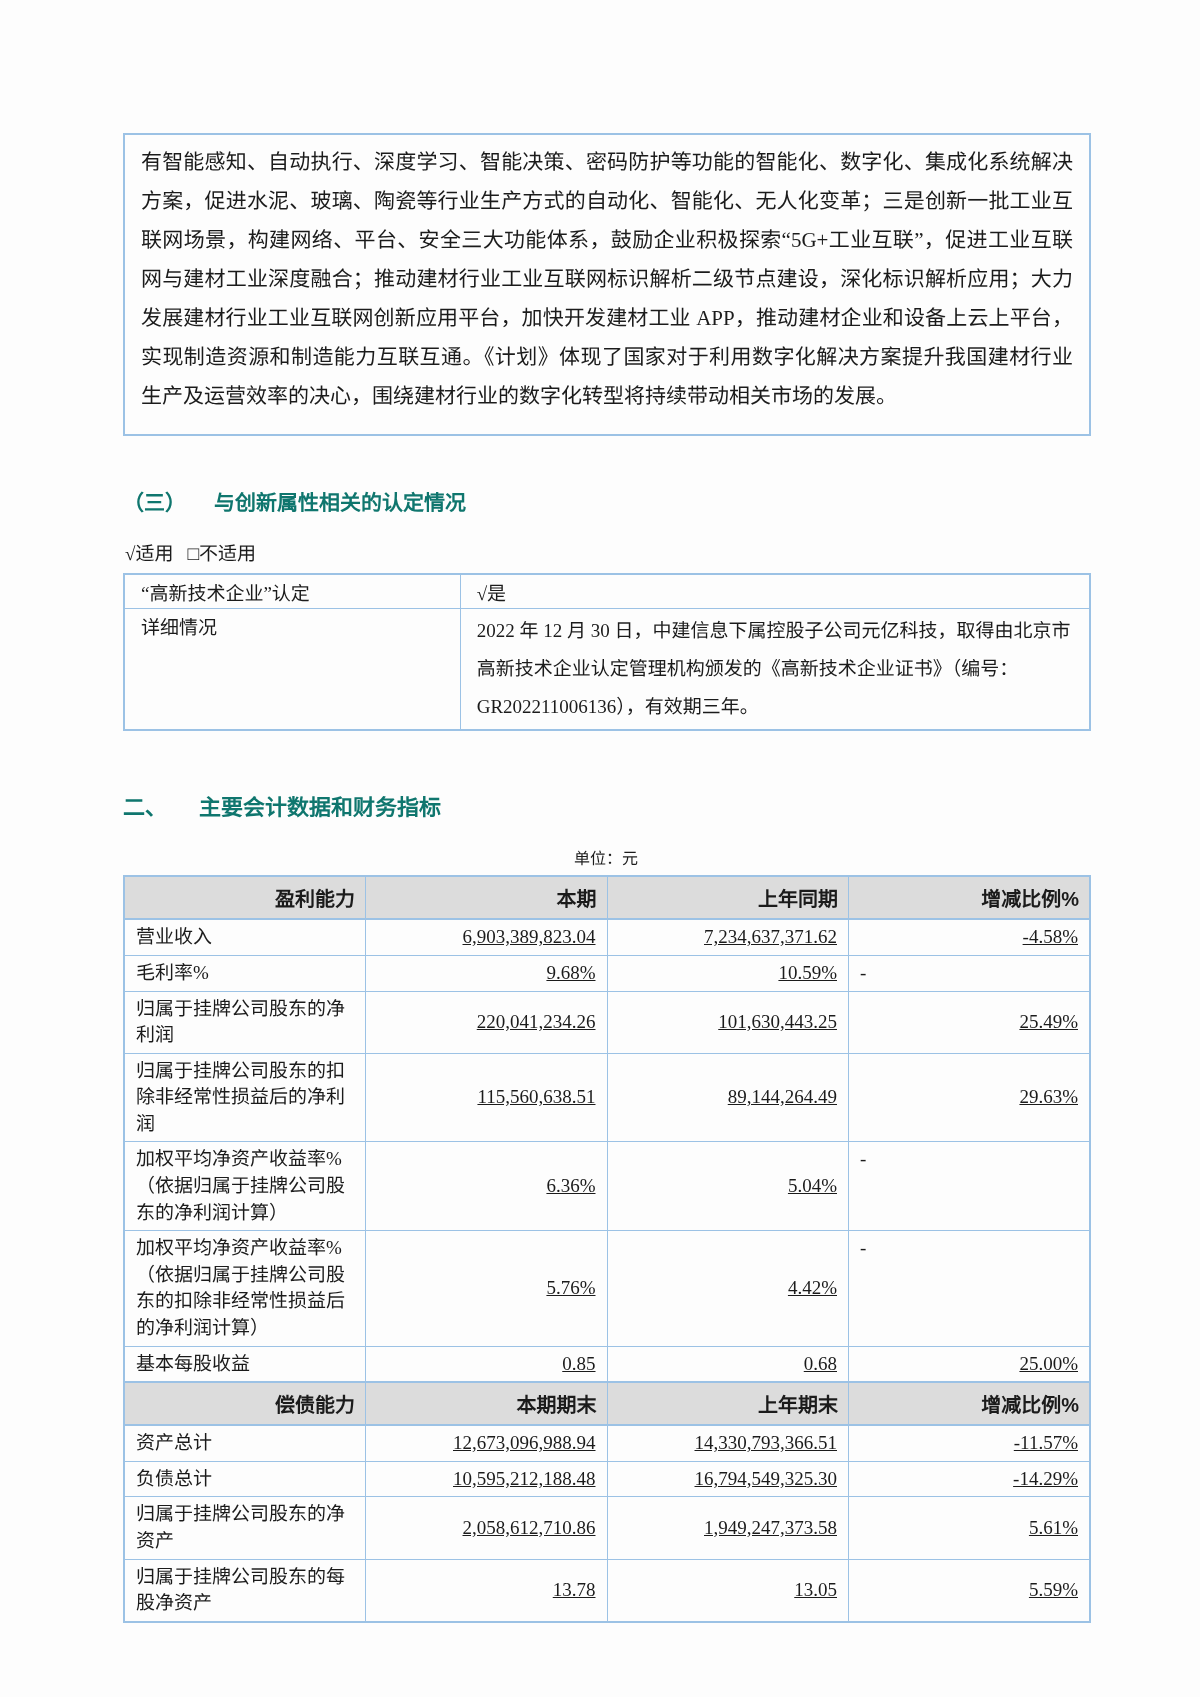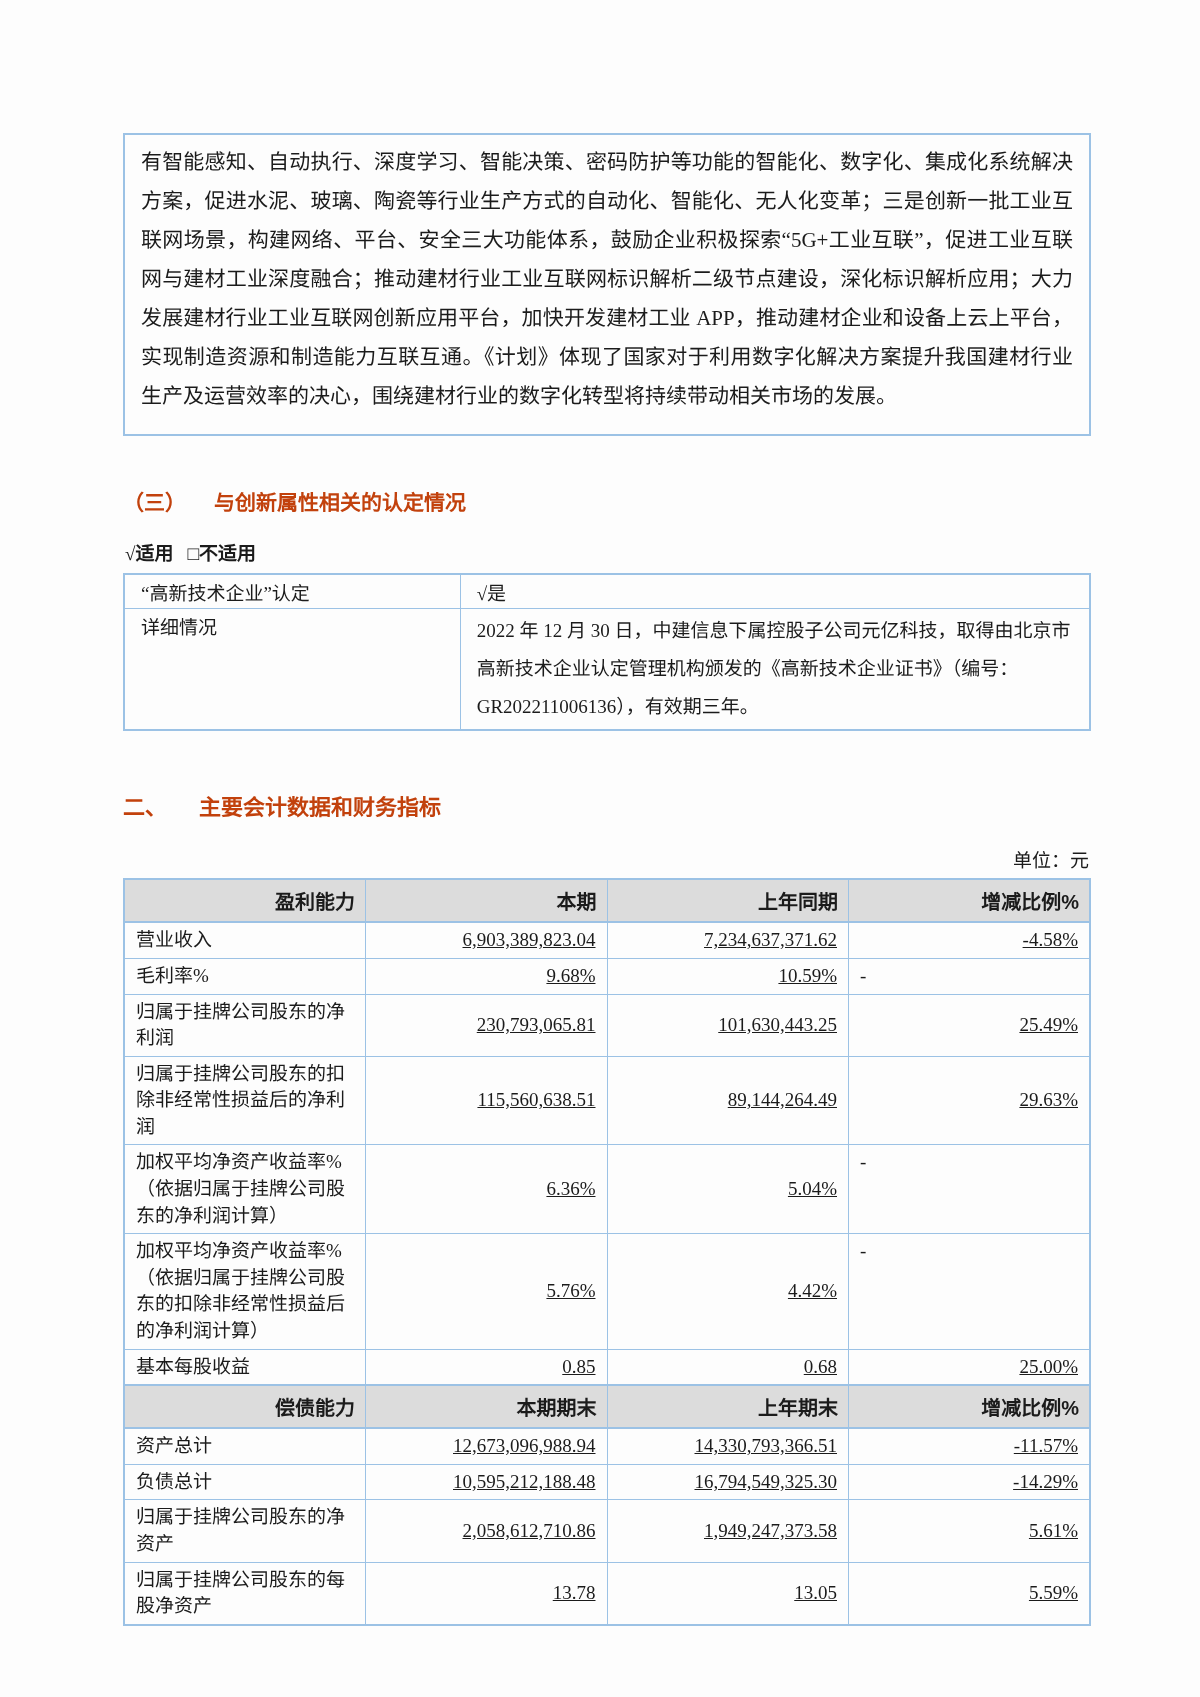--- a/index.html
+++ b/index.html
@@ -18,39 +18,39 @@
   .intro-box{
     border:2px solid var(--bd);
     padding:8px 16px 18px 16px;
     font-size:21px;line-height:1.86;
     text-align:justify;
   }
   .intro-box p{margin:0;}
   
   .heading{
     font-family:"Liberation Sans","DejaVu Sans",sans-serif;
-    font-weight:bold;color:#c2410c;
+    font-weight:bold;color:#0f766e;
   }
   .h3{font-size:21px;margin:50px 0 0 0;}
   .h3 .title{margin-left:28px;}
   .h2{font-size:22px;margin:58px 0 0 0;}
   .h2 .title{margin-left:32px;}
-  .applicability{font-size:19px;margin:22px 0 8px 2px;font-weight:bold;}
+  .applicability{font-size:19px;margin:22px 0 8px 2px;}
   .applicability .gap{display:inline-block;width:14px;}
   
   table{border-collapse:collapse;width:100%;}
   .cert-table{border:2px solid var(--bd);margin-top:2px;}
   .cert-table td{
     border:1px solid var(--bd);
     font-size:19px;padding:3px 16px;vertical-align:top;
   }
   .cert-table .c-label{width:34.8%;}
   .cert-table .detail{line-height:2.0;}
   
-  .unit{font-size:19px;text-align:right;margin:24px 2px 6px 0;}
+  .unit{font-size:16px;text-align:center;margin:24px 2px 6px 0;}
   
   .fin-table{border:2px solid var(--bd);}
   .fin-table th{
     background:var(--hdr);
     font-family:"Liberation Sans","DejaVu Sans",sans-serif;
     font-weight:bold;font-size:20px;
     border:1px solid var(--bd);border-top:2px solid var(--bd);border-bottom:2px solid var(--bd);
     padding:6px 10px;text-align:right;
   }
   .fin-table td{
@@ -120,21 +120,21 @@
         <td class="num">-4.58%</td>
       </tr>
       <tr>
         <td class="lbl">毛利率%</td>
         <td class="num">9.68%</td>
         <td class="num">10.59%</td>
         <td class="dash">-</td>
       </tr>
       <tr>
         <td class="lbl">归属于挂牌公司股东的净利润</td>
-        <td class="num">230,793,065.81</td>
+        <td class="num">220,041,234.26</td>
         <td class="num">101,630,443.25</td>
         <td class="num">25.49%</td>
       </tr>
       <tr>
         <td class="lbl">归属于挂牌公司股东的扣除非经常性损益后的净利润</td>
         <td class="num">115,560,638.51</td>
         <td class="num">89,144,264.49</td>
         <td class="num">29.63%</td>
       </tr>
       <tr>

